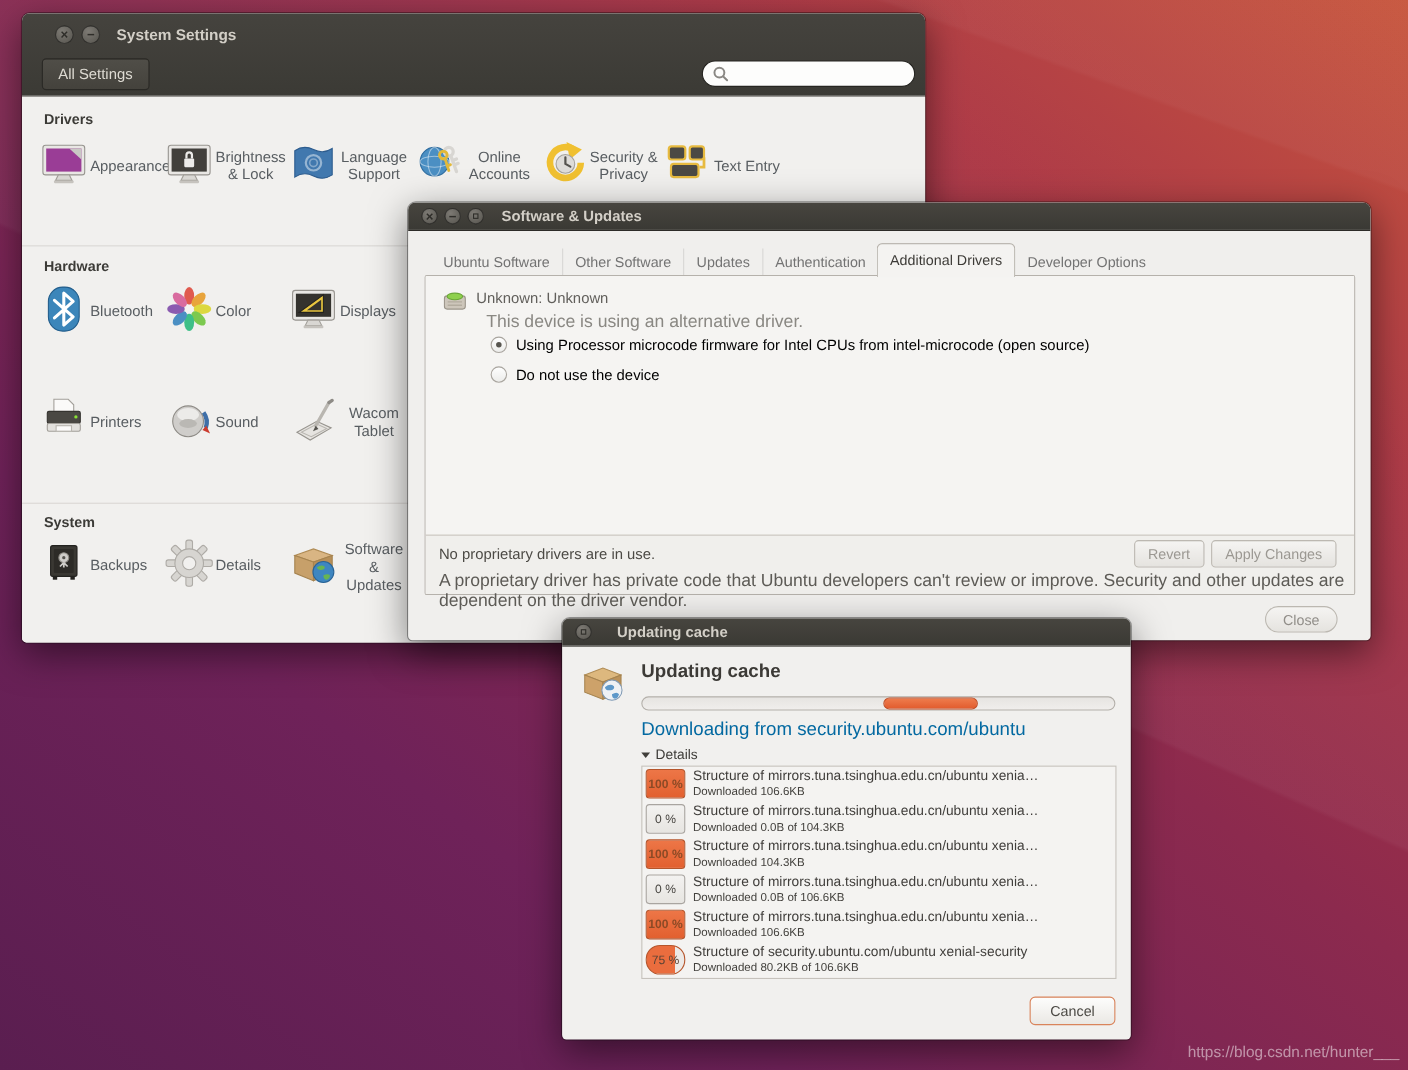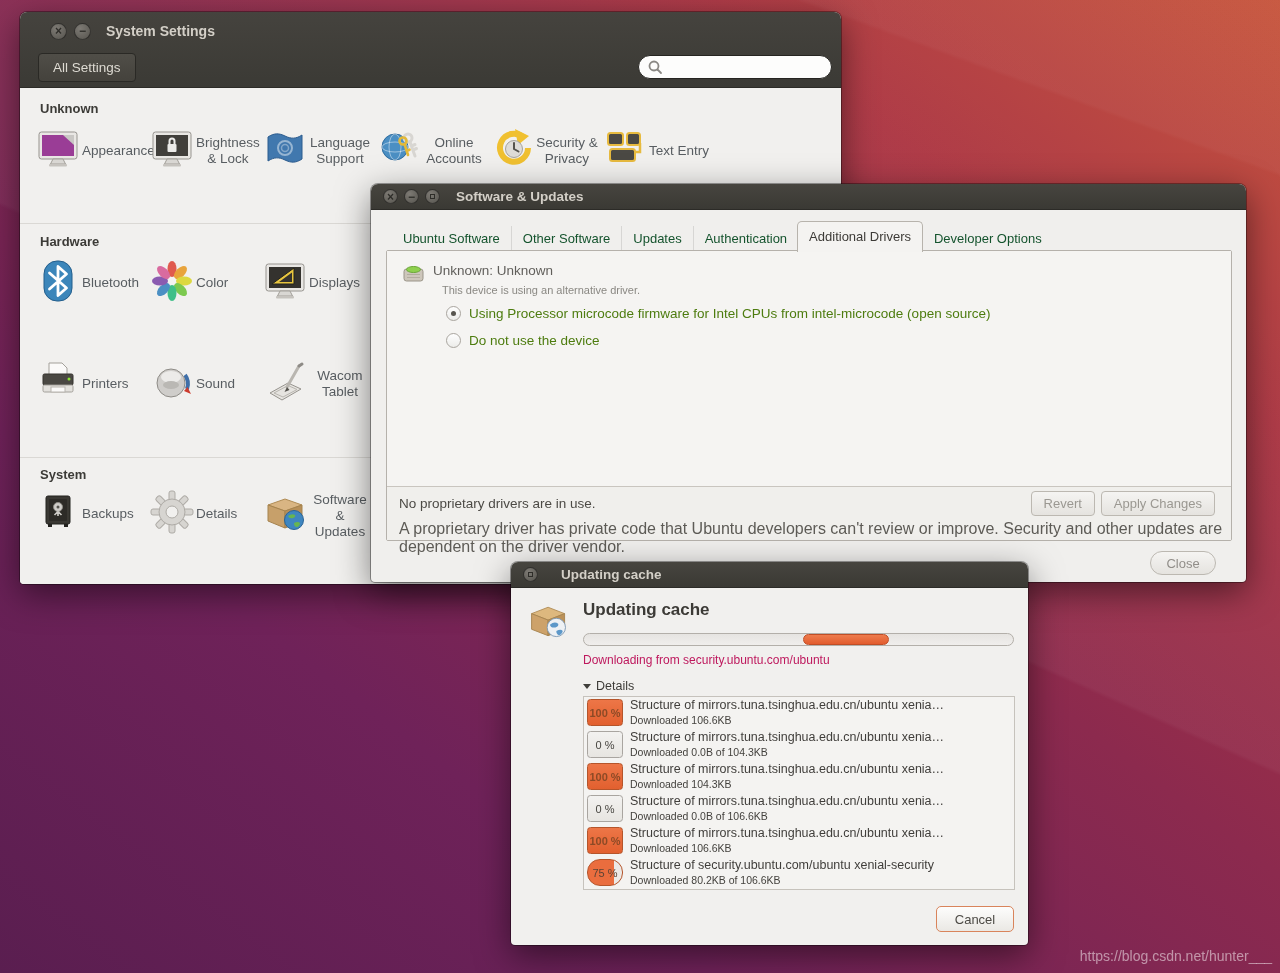--- a/index.html
+++ b/index.html
@@ -41,37 +41,37 @@
   .gi-icon { width:48px; height:48px; }
   .gi-icon svg { width:48px; height:48px; display:block; }
   .gi-label { margin-top:4px; font-size:13.5px; line-height:16px; color:#585d61; text-align:center; }
 
   
   .sw-win { left:371px; top:184px; width:875px; height:398px; background:#f0efed; z-index:2; }
   .sw-titlebar { height:26px; padding-left:12px; }
   .sw-titlebar .wbtn { width:15px; height:15px; margin-right:6px; }
   .sw-titlebar .win-title { margin-left:10px; font-size:13.5px; }
   .tabs { position:absolute; top:37px; left:21px; height:31px; display:flex; align-items:flex-end; }
-  .tab { height:26px; line-height:26px; padding:0 11px; font-size:13px; color:#14532d;
+  .tab { height:26px; line-height:26px; padding:0 11px; font-size:13px; color:#737373;
          border-left:1px solid rgba(0,0,0,0.10);margin-top:29px; }
   .tab:first-child { border-left:none; }
   .tab.active { height:31px; line-height:29px; background:#f4f3f1; border:1px solid #b7b3ac; border-bottom:none;
                 border-radius:5px 5px 0 0; position:relative; z-index:3; color:#3d3b37; margin:0 -1px; }
   .sw-frame { position:absolute; left:15px; top:66px; width:846px; height:291px;
               border:1px solid #b5b1ab; border-radius:2px; background:#f5f4f2; z-index:2; }
   .sw-list { position:absolute; top:0; left:0; right:0; height:235px; background:#f5f4f2; }
   .dev-icon { position:absolute; left:16px; top:12px; width:21px; height:21px; }
   .dev-name { position:absolute; left:46px; top:12px; font-size:13.5px; color:#615f5b; }
-  .dev-status { position:absolute; left:55px; top:33px; font-size:11px; color:#8a8883; }
+  .dev-status { position:absolute; left:55px; top:33px; font-size:16px; color:#8a8883; }
   .radio-line { position:absolute; left:59px; display:flex; align-items:center; }
   .radio-dot { width:15px; height:15px; border-radius:50%; border:1px solid #a9a59f;
                background:linear-gradient(#fefefe,#ececea); position:relative; flex:0 0 auto; }
   .radio-dot.selected::after { content:""; position:absolute; left:4px; top:4px; width:5px; height:5px;
                border-radius:50%; background:#57554f; }
-  .radio-label { margin-left:8px; font-size:13.5px; color:#4d7c0f;text-align:right; }
+  .radio-label { margin-left:8px; font-size:13.5px; color:#000000;text-align:right; }
   .sw-footer { position:absolute; left:0; right:0; top:235px; bottom:0; background:#f0efec;
                border-top:1px solid #c9c5bf; }
   .sw-status { position:absolute; left:12px; top:9px; font-size:13.5px; color:#4c4a45; }
   .sw-btns { position:absolute; right:16px; top:4px; display:flex; gap:6px;justify-content:space-between; }
   .btn { height:25px; padding:0 12px; font-size:13px; font-family:inherit; color:#9b9892;
          background:linear-gradient(#f5f4f2,#e5e3df); border:1px solid #bcb8b1; border-radius:4px; }
   .sw-note { position:absolute; left:12px; top:33px; font-size:16px; color:#5d5b56; }
   .close-btn { position:absolute; right:30px; top:367px; width:66px; height:24px; font-size:13px;
                color:#918e89; background:linear-gradient(#f5f4f2,#e5e3df); border:1px solid #bcb8b1;
                border-radius:12px; font-family:inherit; }
@@ -80,21 +80,21 @@
   .uc-win { left:511px; top:562px; width:517px; height:383px; background:#f1f0ee; z-index:4; }
   .uc-titlebar { height:26px; padding-left:12px; }
   .uc-titlebar .wbtn { width:15px; height:15px; }
   .uc-titlebar .win-title { margin-left:16px; font-size:13.5px; }
   .uc-pkg { position:absolute; left:16px; top:37px; width:44px; height:44px; }
   .uc-heading { position:absolute; left:72px; top:38px; font-size:17px; font-weight:bold; color:#3c3a36; }
   .uc-track { position:absolute; left:72px; top:71px; width:431px; height:13px; border-radius:7px;
               background:linear-gradient(#e6e4e1,#f0eeec); border:1px solid #b3afa9; }
   .uc-seg { position:absolute; top:0px; bottom:0px; border-radius:6px;
             background:linear-gradient(#ee7c4d,#e25c2e); border:1px solid #c14e26; }
-  .uc-status { position:absolute; left:72px; top:91px; font-size:12px; color:#be185d; }
+  .uc-status { position:absolute; left:72px; top:91px; font-size:17px; color:#0369a1; }
   .uc-details { position:absolute; left:72px; top:117px; font-size:12.5px; color:#3d3b37;
                 display:flex; align-items:center; }
   .tri { width:0; height:0; border-left:4px solid transparent; border-right:4px solid transparent;
          border-top:5px solid #403e3a; margin-right:5px; }
   .uc-list { position:absolute; left:72px; top:134px; width:432px; height:194px;
              border:1px solid #c6c2bc; background:#f4f3f1; }
   .dl-row { position:relative; height:32px; }
   .dl-badge { position:absolute; left:3px; top:2px; width:36px; height:27px; border-radius:3.5px;
               font-size:11px; display:flex; align-items:center; justify-content:center; color:#474540;
               border:1px solid #a9a5a0; background:linear-gradient(#f3f2f0,#e7e5e1); }
@@ -129,21 +129,21 @@
     <button class="all-settings">All Settings</button>
     <div class="searchbox">
       <svg width="16" height="16" viewBox="0 0 16 16">
           <circle cx="7" cy="7" r="4.5" fill="none" stroke="#8a8884" stroke-width="1.8"></circle>
           <path d="M10.5 10.5 L14 14" stroke="#8a8884" stroke-width="1.8" stroke-linecap="round"></path>
         </svg>
     </div>
   </div>
   <div class="ss-content">
 
-    <div class="section-header" style="top:13px">Unknown</div>
+    <div class="section-header" style="top:13px">Drivers</div>
     <div class="icon-row" style="top:37px">
       <div class="grid-item" style="left:14px">
         <span class="gi-icon">
             <svg viewBox="0 0 48 48">
               <rect x="5" y="7" width="38" height="27" rx="2.5" fill="#e9e7e4" stroke="#97948f"></rect>
               <rect x="8" y="10" width="32" height="21" fill="#9a3d96"></rect>
               <path d="M40 10 L29 10 L40 20 Z" fill="#c9c7c4"></path>
               <path d="M19 34 l10 0 2.5 5 -15 0 z" fill="#d9d7d3" stroke="#a29f99"></path>
               <rect x="15" y="39" width="18" height="2.5" rx="1" fill="#c6c3be"></rect>
             </svg>

